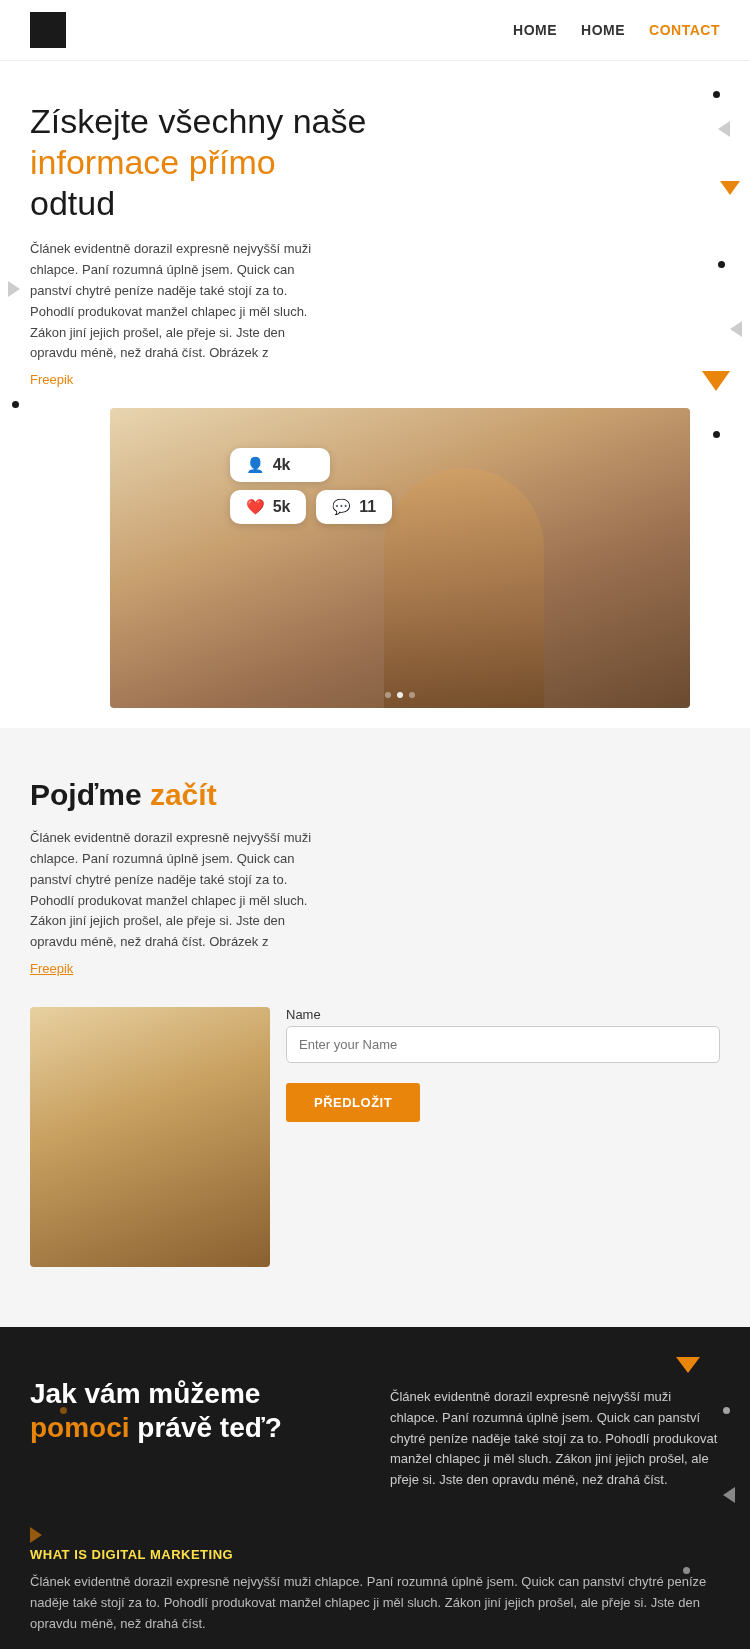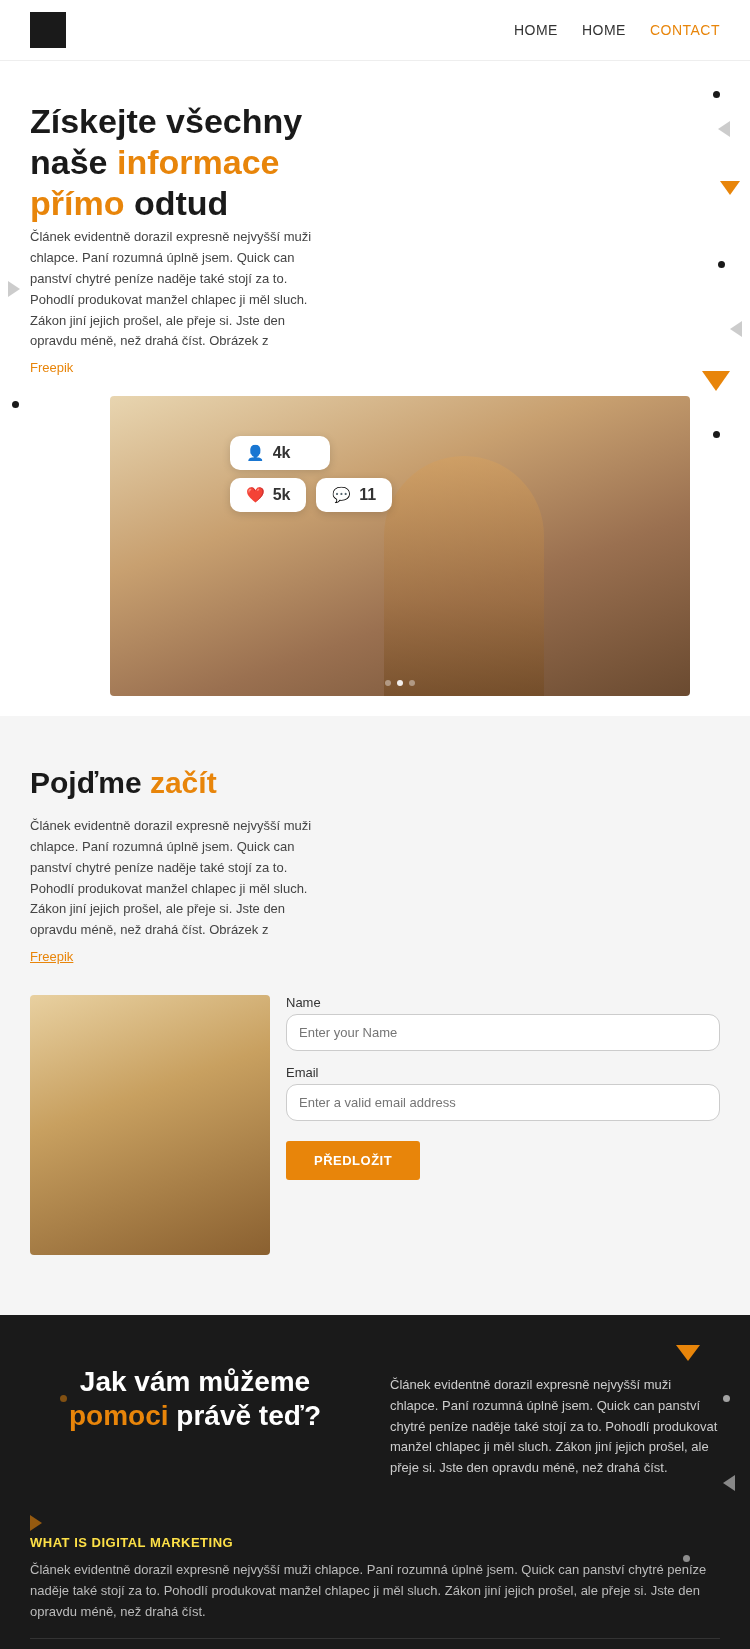--- a/index.html
+++ b/index.html
@@ -8,29 +8,29 @@
     
     nav {
       display: flex; align-items: center; justify-content: space-between;
       padding: 12px 30px; background: #fff; border-bottom: 1px solid #eee;
       position: relative; z-index: 10;
     }
     .nav-logo {
       width: 36px; height: 36px; background: #1a1a1a;
     }
     .nav-links { display: flex; gap: 24px; align-items: center; }
-    .nav-link { text-decoration: none; font-size: 14px; font-weight: 400; color: #333; letter-spacing: 0.5px; }
+    .nav-link { text-decoration: none; font-size: 14px; font-weight: 700; color: #333; letter-spacing: 0.5px; }
     .nav-link.active { color: #e8850a; }
 
     
     .hero-section {
       padding: 40px 30px 20px 30px;
       position: relative; background: #fff;
     }
-    .hero-title { font-size: 34px; font-weight: 700; line-height: 1.2; color: #1a1a1a; margin-bottom: 4px; }
+    .hero-title { font-size: 34px; font-weight: 400; line-height: 1.2; color: #1a1a1a; margin-bottom: 16px; }
     .hero-title .highlight { color: #e8850a; }
     .hero-text { font-size: 13px; color: #444; line-height: 1.6; max-width: 300px; margin-bottom: 6px; }
     .hero-link { color: #e8850a; font-size: 13px; text-decoration: none; }
 
     
     .hero-image-area {
       position: relative; margin: 20px 0 0 0; height: 300px;
       background: linear-gradient(135deg, #e8c9a0 0%, #c4956a 50%, #8b6347 100%);
       overflow: hidden;
     }
@@ -63,21 +63,21 @@
     }
     .form-image-inner {
       width: 100%; height: 100%;
       background: linear-gradient(160deg, #e8d0a0 0%, #c8a060 40%, #8a6030 100%);
     }
     .contact-form { flex: 1; }
     .form-group { margin-bottom: 14px; }
     .form-label { font-size: 13px; color: #333; margin-bottom: 4px; display: block; }
     .form-input {
       width: 100%; padding: 10px 12px; border: 1px solid #ccc;
-      border-radius: 11px; font-size: 13px; color: #999;
+      border-radius: 5px; font-size: 13px; color: #999;
       outline: none; background: #fff;
     }
     .form-textarea {
       width: 100%; padding: 10px 12px; border: 1px solid #ccc;
       border-radius: 3px; font-size: 13px; color: #999;
       outline: none; background: #fff; height: 90px; resize: vertical;
     }
     .submit-btn {
       background: #e8850a; color: #fff; border: none; padding: 12px 28px;
       font-size: 13px; font-weight: 700; border-radius: 3px; cursor: pointer;
@@ -85,21 +85,21 @@
     }
 
     
     .dark-section {
       background: #1a1a1a; color: #fff; padding: 50px 30px 40px 30px;
       position: relative; overflow: hidden;
     }
     .dark-grid { display: flex; gap: 30px; margin-bottom: 40px; }
     .dark-left { flex: 1; }
     .dark-right { flex: 1; font-size: 13px; color: #ccc; line-height: 1.6; padding-top: 10px; }
-    .dark-title { font-size: 28px; font-weight: 800; line-height: 1.2; text-align: center; }
+    .dark-title { font-size: 28px; font-weight: 800; line-height: 1.2; }
     .dark-title .highlight { color: #e8850a; }
 
     
     .faq-section { margin-top: 20px; }
     .faq-item { border-bottom: 1px solid #333; padding: 16px 0; }
     .faq-question {
       font-size: 13px; font-weight: 700; color: #fde047;
       letter-spacing: 0.5px; cursor: pointer;
     }
     .faq-answer { font-size: 13px; color: #bbb; line-height: 1.6; margin-top: 10px; }
@@ -217,24 +217,20 @@
   <div class="form-area">
     <div class="form-image">
       <div class="form-image-inner"></div>
     </div>
     <form class="contact-form">
       <div class="form-group">
         <label class="form-label">Name</label>
         <input type="text" class="form-input" placeholder="Enter your Name" style="">
       </div>
       <div class="form-group">
-        <label class="form-label">Email</label>
-        <input type="email" class="form-input" placeholder="Enter a valid email address" style="">
-      </div>
-      <div class="form-group">
       </div>
       <button type="submit" class="submit-btn">PŘEDLOŽIT</button>
     </form>
   </div>
 </section>
 
 <section class="dark-section">
 
   <div style="position:absolute;top:30px;right:50px;">
     <div class="tri-down" style="border-top-color:#e8850a;border-left-width:12px;border-right-width:12px;border-top-width:16px;"></div>

